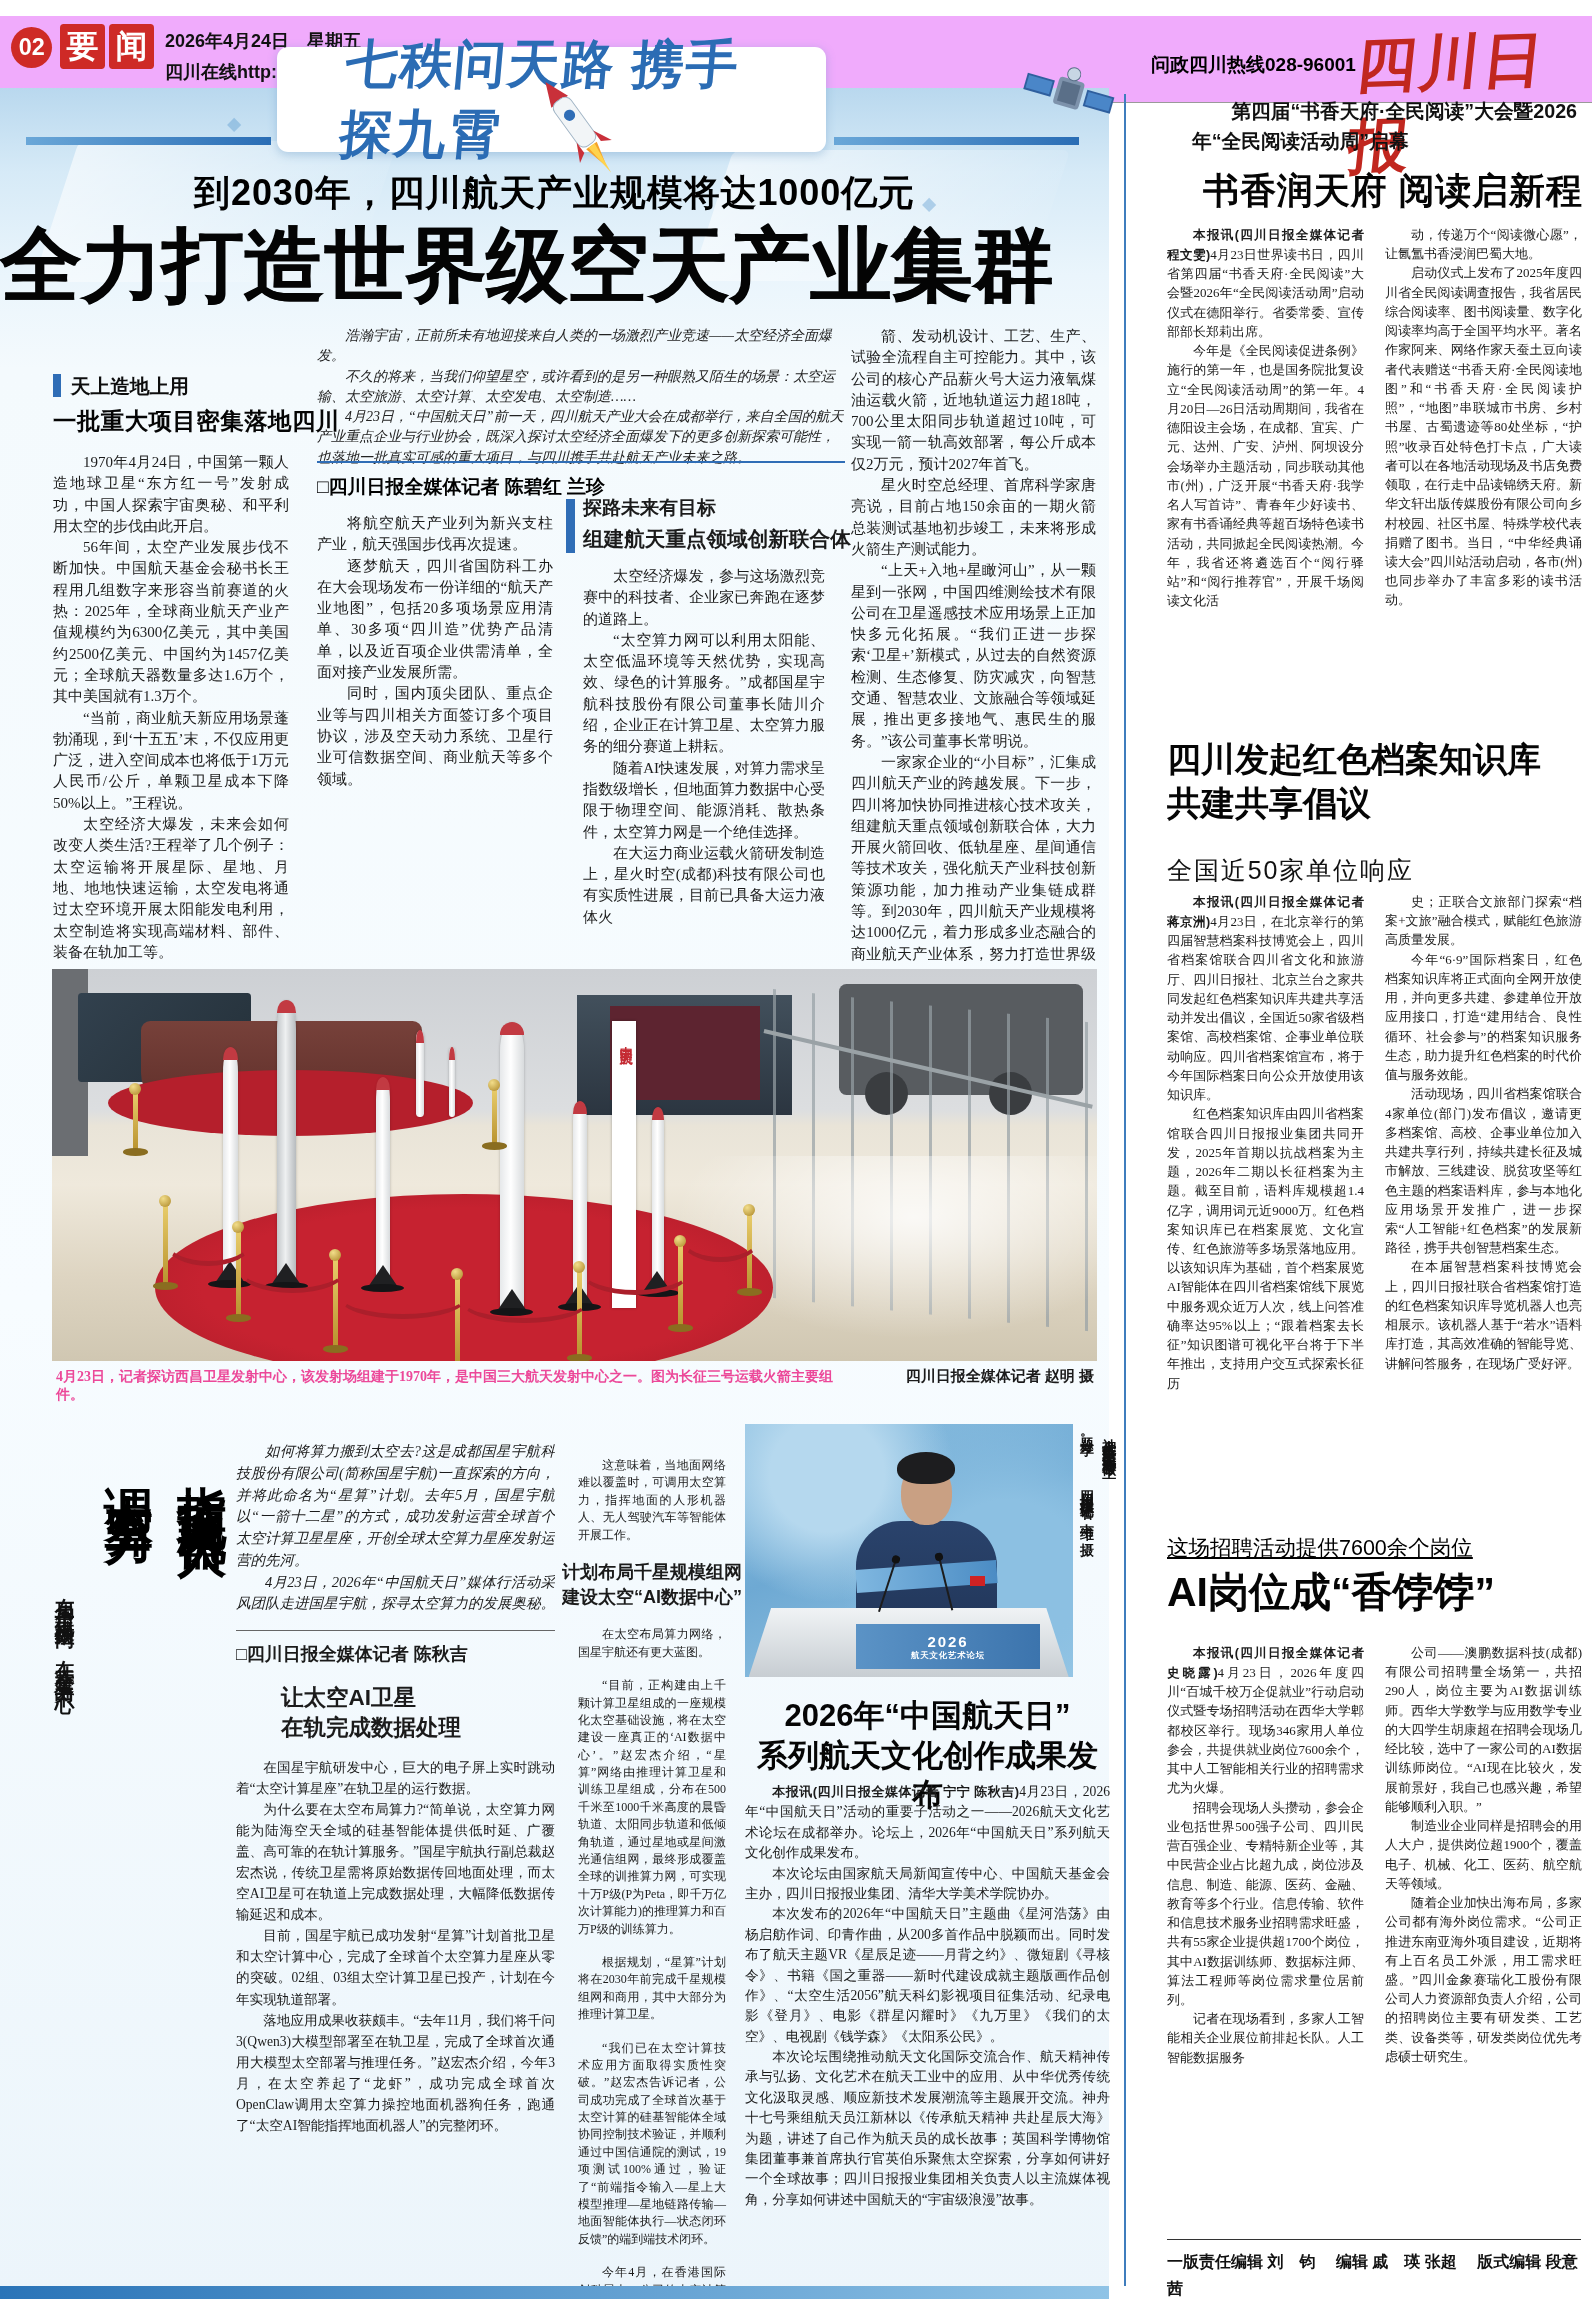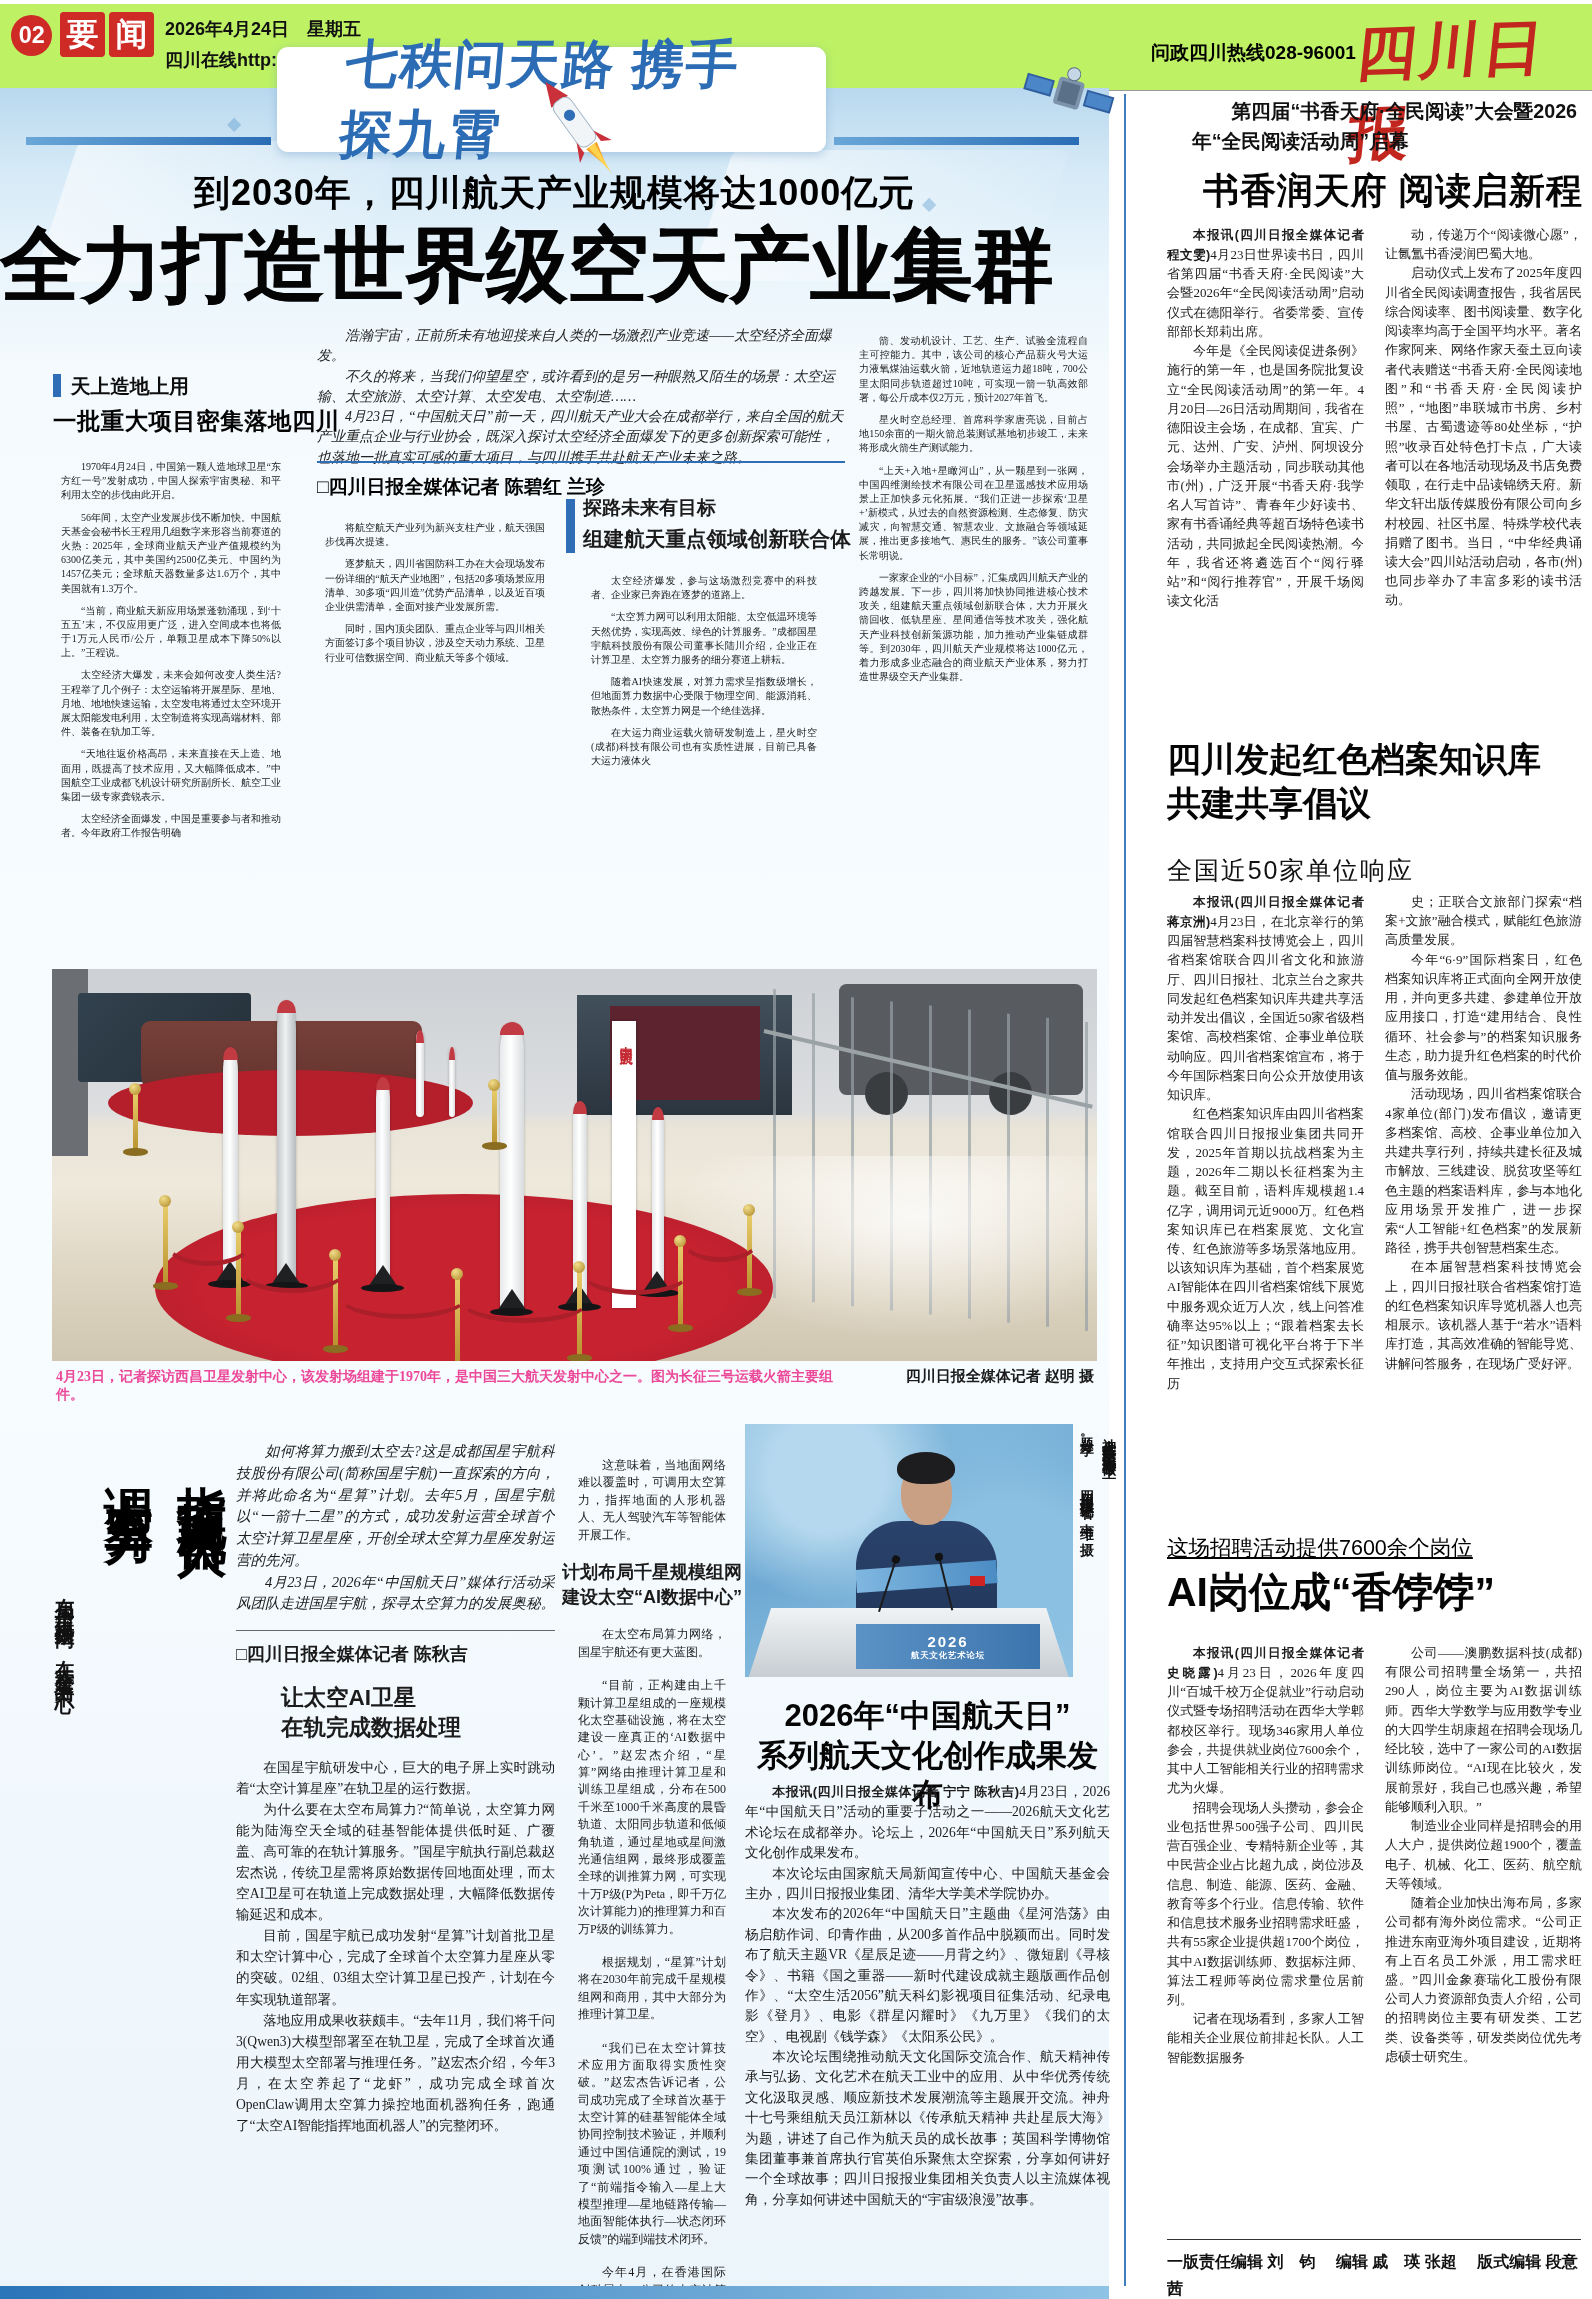--- a/index.html
+++ b/index.html
@@ -1,21 +1,21 @@
 <!DOCTYPE html>
 <html style="font-size:15px"><head>
 <meta charset="utf-8">
 <style>
   html,body{margin:0;padding:0;background:#fff;}
   .page{position:relative;width:1593px;height:2299px;background:#fff;overflow:hidden;
         font-family:"Liberation Serif","DejaVu Serif",serif;color:#1b1b1b;}
   .abs{position:absolute;}
 
   
-  .masthead{position:absolute;left:0;top:4px;width:1593px;height:86px;background:#bef264;border-bottom:1.9px solid #9a9a9a;}
+  .masthead{position:absolute;left:0;top:16px;width:1593px;height:86px;background:#f0abfc;border-bottom:1.9px solid #9a9a9a;}
   .pgnum{position:absolute;left:11.2px;top:11.2px;width:41px;height:41px;border-radius:50%;background:#ce2a26;color:#fff;
          font:700 23.4px "Liberation Sans",sans-serif;display:flex;align-items:center;justify-content:center;}
   .secblk{position:absolute;top:8.4px;width:45px;height:45px;background:#ce2a26;border-radius:3.7px;color:#fff;
           font-weight:900;font-size:32px;display:flex;align-items:center;justify-content:center;}
   .mdate{position:absolute;left:165px;top:13px;font:600 18px "Liberation Sans",sans-serif;color:#111;}
   .msite{position:absolute;left:165px;top:44px;font:600 18px "Liberation Sans",sans-serif;color:#111;}
   .hotline{position:absolute;left:1151px;top:36px;font:600 19px "Liberation Sans",sans-serif;color:#000;}
   .paperlogo{position:absolute;left:1353px;top:5.6px;font-size:60px;font-weight:900;color:#c1271f;
              font-family:"Liberation Serif",serif;transform:skewX(-8deg) rotate(-2deg);letter-spacing:2.8px;}
 
@@ -34,21 +34,21 @@
   .slogantxt{position:absolute;left:66px;top:0;width:440px;height:105px;display:flex;align-items:center;justify-content:center;
              font:900 52px "Liberation Sans",sans-serif;color:#2b6cb4;transform:skewX(-5deg);letter-spacing:1.9px;}
   .banbar{position:absolute;top:137px;height:8.4px;background:linear-gradient(90deg,#6aa7d8,#2a6db5);}
   .bankicker{position:absolute;left:0;top:169px;width:1109px;text-align:center;
              font:700 36px "Liberation Sans",sans-serif;color:#000;letter-spacing:0.9px;}
   .banhead{position:absolute;left:0;top:212px;width:1109px;text-align:left;font-family:"Liberation Sans",sans-serif;
            font-weight:900;font-size:81px;color:#040404;letter-spacing:0;text-shadow:0.9px 0 0 #040404;}
 
   
   .col{text-align:justify;overflow:hidden;}
-  .col p{margin:8px;text-indent:2em;font-size:10px;line-height:1.42;}
+  .col p{margin:0;text-indent:2em;font-size:15px;line-height:1.42;}
   .sec1tagrow{position:absolute;left:53px;top:373px;}
   .bluebar{display:inline-block;width:8.4px;height:22.5px;background:#2f6db6;vertical-align:-3.7px;margin-right:9.4px;}
   .sec1tag{font:700 19.7px "Liberation Sans",sans-serif;color:#0d0d0d;}
   .sec1title{position:absolute;left:53px;top:405px;font:700 23.4px "Liberation Sans",sans-serif;color:#050505;letter-spacing:0.5px;}
   .mintro{position:absolute;left:317px;top:326px;width:530px;}
   .mintro p{margin:0;text-indent:2em;font-size:14px;line-height:1.45;font-style:italic;color:#222;}
   .mrule{position:absolute;left:317px;top:461px;width:528px;height:1.9px;background:#2f6db6;}
   .mbyline{position:absolute;left:317px;top:474px;font:700 19px "Liberation Sans",sans-serif;color:#000;}
   .sec2{position:absolute;left:583px;top:495px;}
   .sec2 .l1{font:700 19px "Liberation Sans",sans-serif;}

